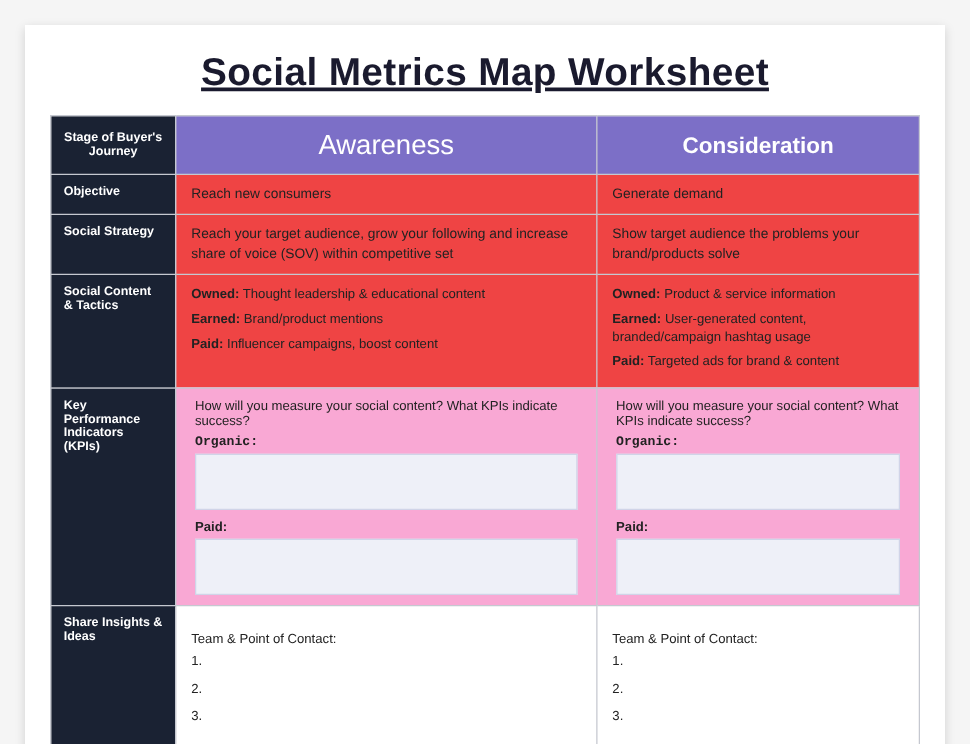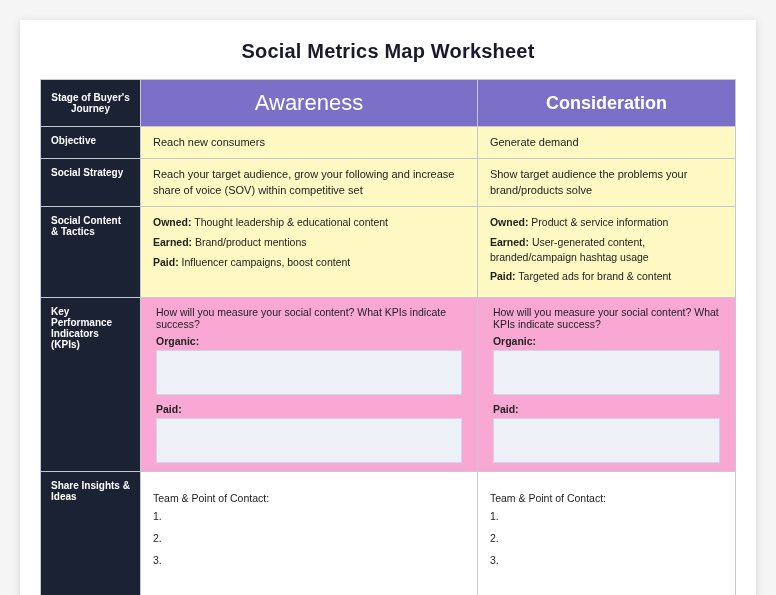--- a/index.html
+++ b/index.html
@@ -13,25 +13,26 @@
       min-height: 595px;
     }
     .page-container {
       background: #fff;
       width: 740px;
       padding: 20px 20px 30px 20px;
       box-shadow: 0 2px 8px rgba(0,0,0,0.15);
     }
     .page-title {
       text-align: center;
-      font-size: 20px;
+      font-size: 31px;
       font-weight: 900;
       color: #1a1a2e;
       margin-bottom: 16px;
       letter-spacing: 0.01em;
+      text-decoration: underline;
     }
     .worksheet-table {
       width: 100%;
       border-collapse: collapse;
       font-size: 11px;
       color: #222;
     }
     
     .header-label-cell {
       background: #1a2233;
@@ -66,21 +67,21 @@
       background: #1a2233;
       color: #fff;
       font-weight: 700;
       font-size: 10px;
       padding: 8px 10px;
       vertical-align: top;
       border: 1px solid #c5c8d0;
     }
     
     .data-cell {
-      background: #fef9c3;
+      background: #ef4444;
       padding: 8px 12px;
       vertical-align: top;
       border: 1px solid #c5c8d0;
       line-height: 1.4;
     }
     
     .kpi-cell {
       background: #f9a8d4;
       padding: 8px 15px;
       vertical-align: top;
@@ -88,20 +89,21 @@
     }
     .kpi-prompt {
       font-size: 10.5px;
       margin-bottom: 5px;
       color: #222;
     }
     .kpi-label {
       font-weight: 700;
       font-size: 10.5px;
       margin-bottom: 3px;
+      font-family: Liberation Mono, monospace;
     }
     .kpi-box {
       background: #eef0f8;
       border: 1px solid #d0d4e8;
       height: 45px;
       width: 100%;
       margin-bottom: 8px;
     }
     .kpi-paid-label {
       font-weight: 700;

